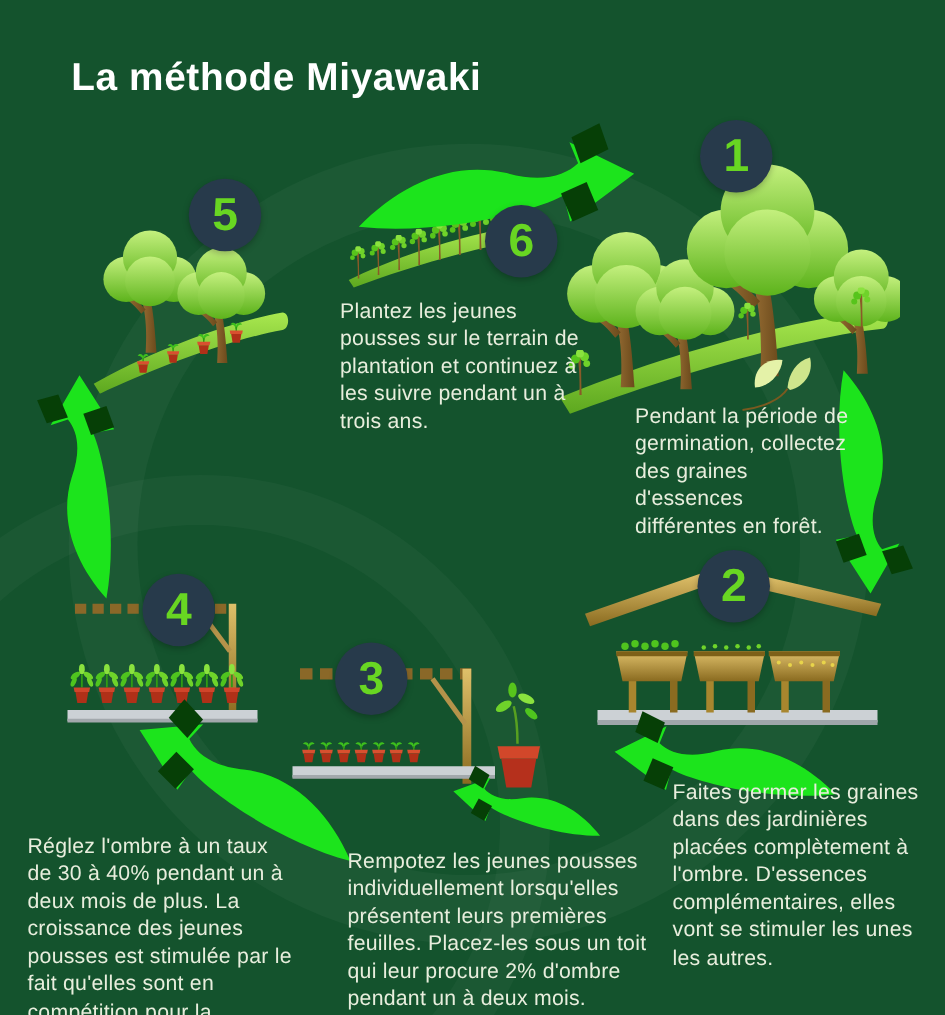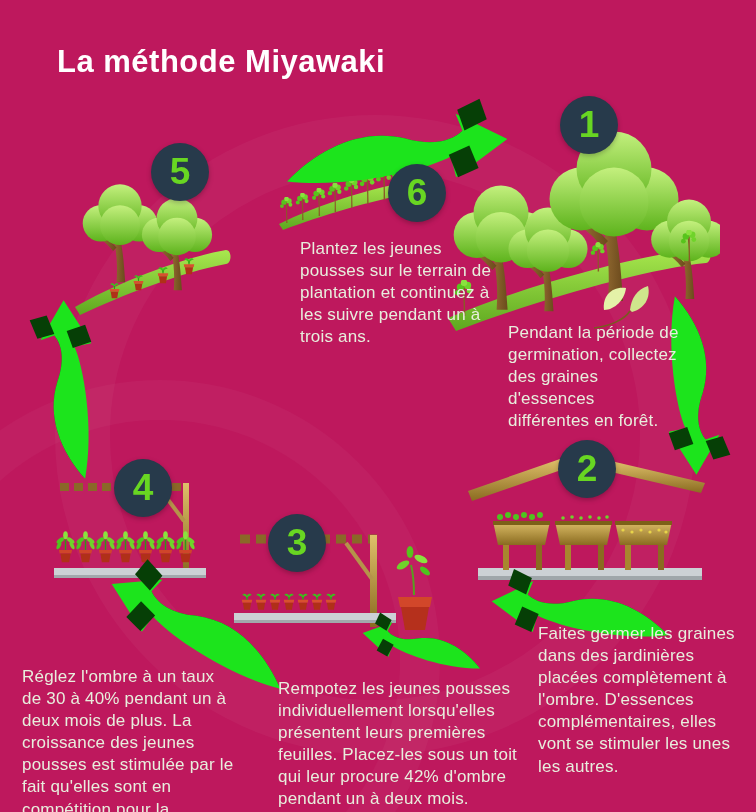--- a/index.html
+++ b/index.html
@@ -1,18 +1,18 @@
 <!DOCTYPE html>
 <html><head>
 <meta charset="utf-8">
 <style>
   html,body{margin:0;padding:0;background:#3c4a06;}
   .canvas{
     position:relative;width:756px;height:812px;overflow:hidden;
-    background:#be185d;
+    background:#14532d;
     font-family:"Liberation Sans","DejaVu Sans",sans-serif;
   }
   .bg-ring{
     position:absolute;left:55px;top:115px;width:640px;height:640px;
     border-radius:50%;border:55px solid rgba(255,255,255,0.035);
     box-sizing:border-box;pointer-events:none;
   }
   .bg-swirl{
     position:absolute;left:-120px;top:380px;width:560px;height:560px;
     border-radius:50%;border:40px solid rgba(255,255,255,0.03);
@@ -36,21 +36,21 @@
   .illu{z-index:2;}
   .arrow{z-index:3;}
   #b1{left:560px;top:96px;} #b2{left:558px;top:440px;}
   #b3{left:268px;top:514px;} #b4{left:114px;top:459px;}
   #b5{left:151px;top:143px;} #b6{left:388px;top:164px;}
   #t1{left:508px;top:322px;width:172px;}
   #t2{left:538px;top:623px;width:214px;}
   #t3{left:278px;top:678px;width:242px;}
   #t4{left:22px;top:666px;width:214px;}
   #t5{left:104px;top:297px;width:180px;}
-  #t6{left:300px;top:238px;width:200px;}
+  #t6{left:272px;top:238px;width:200px;}
   
   #arr61{left:280px;top:95px;width:232px;height:96px;transform:rotate(-4deg);}
   #arr12{left:607px;top:347px;width:185px;height:77px;transform:rotate(90deg);}
   #arr23a{left:488px;top:566px;width:186px;height:77px;transform:scaleX(-1) rotate(-4deg);}
   #arr23b{left:360px;top:615px;width:126px;height:53px;transform:scaleX(-1) rotate(-10deg);}
   #arr34{left:100px;top:580px;width:205px;height:85px;transform:scaleX(-1) rotate(-25deg);}
   #arr45{left:-32px;top:351px;width:185px;height:77px;transform:rotate(-90deg);}
 </style>
 </head>
 <body>
@@ -273,17 +273,17 @@
 
   <div id="b1" class="badge">1</div>
   <div id="b2" class="badge">2</div>
   <div id="b3" class="badge">3</div>
   <div id="b4" class="badge">4</div>
   <div id="b5" class="badge">5</div>
   <div id="b6" class="badge">6</div>
 
   <div id="t2" class="step-text">Faites germer les graines dans des jardinières placées complètement à l'ombre. D'essences complémentaires, elles vont se stimuler les unes les autres.</div>
   <div id="t1" class="step-text">Pendant la période de germination, collectez des graines d'essences différentes en forêt.</div>
-  <div id="t3" class="step-text">Rempotez les jeunes pousses individuellement lorsqu'elles présentent leurs premières feuilles. Placez-les sous un toit qui leur procure 42% d'ombre pendant un à deux mois.</div>
+  <div id="t3" class="step-text">Rempotez les jeunes pousses individuellement lorsqu'elles présentent leurs premières feuilles. Placez-les sous un toit qui leur procure 2% d'ombre pendant un à deux mois.</div>
   <div id="t4" class="step-text">Réglez l'ombre à un taux de 30 à 40% pendant un à deux mois de plus. La croissance des jeunes pousses est stimulée par le fait qu'elles sont en compétition pour la lumière.</div>
   <div id="t6" class="step-text">Plantez les jeunes pousses sur le terrain de plantation et continuez à les suivre pendant un à trois ans.</div>
 
 </div>
 
 </body></html>

